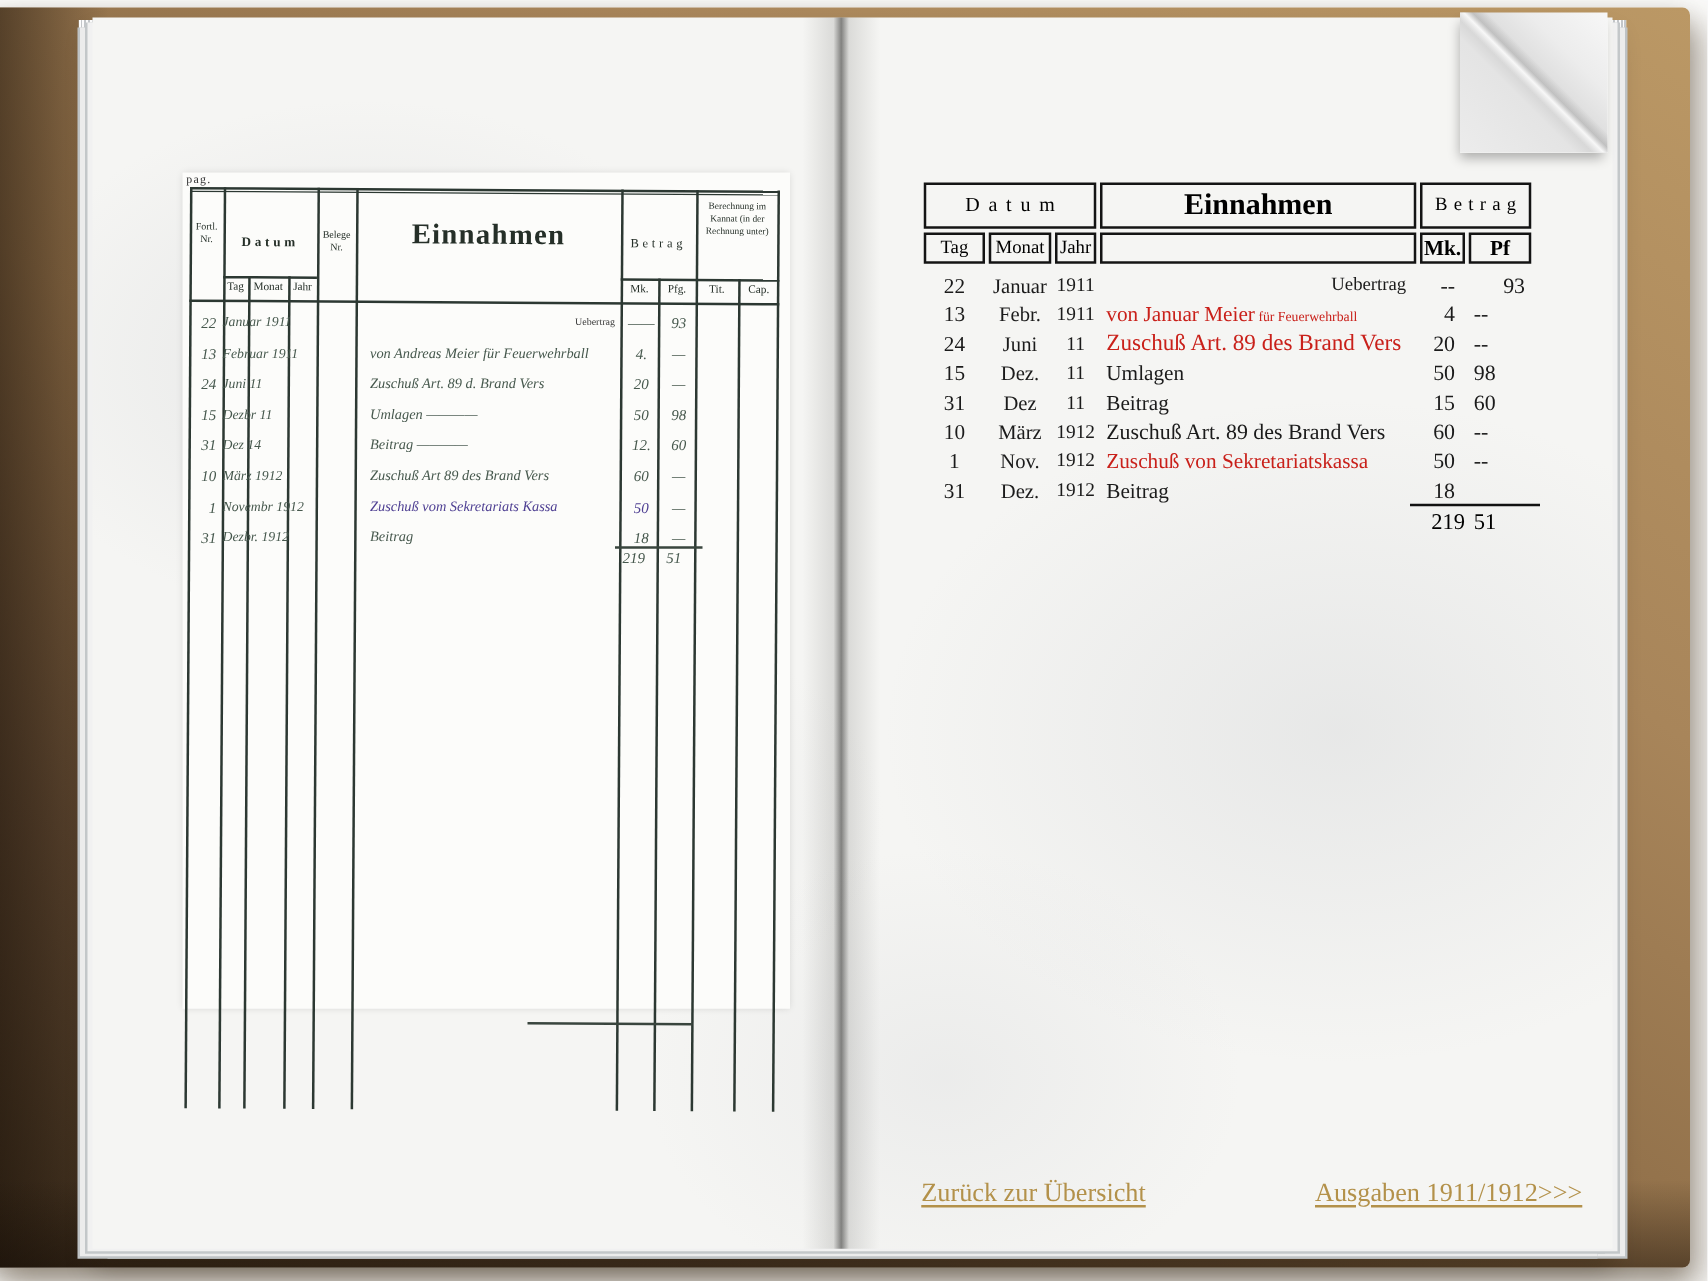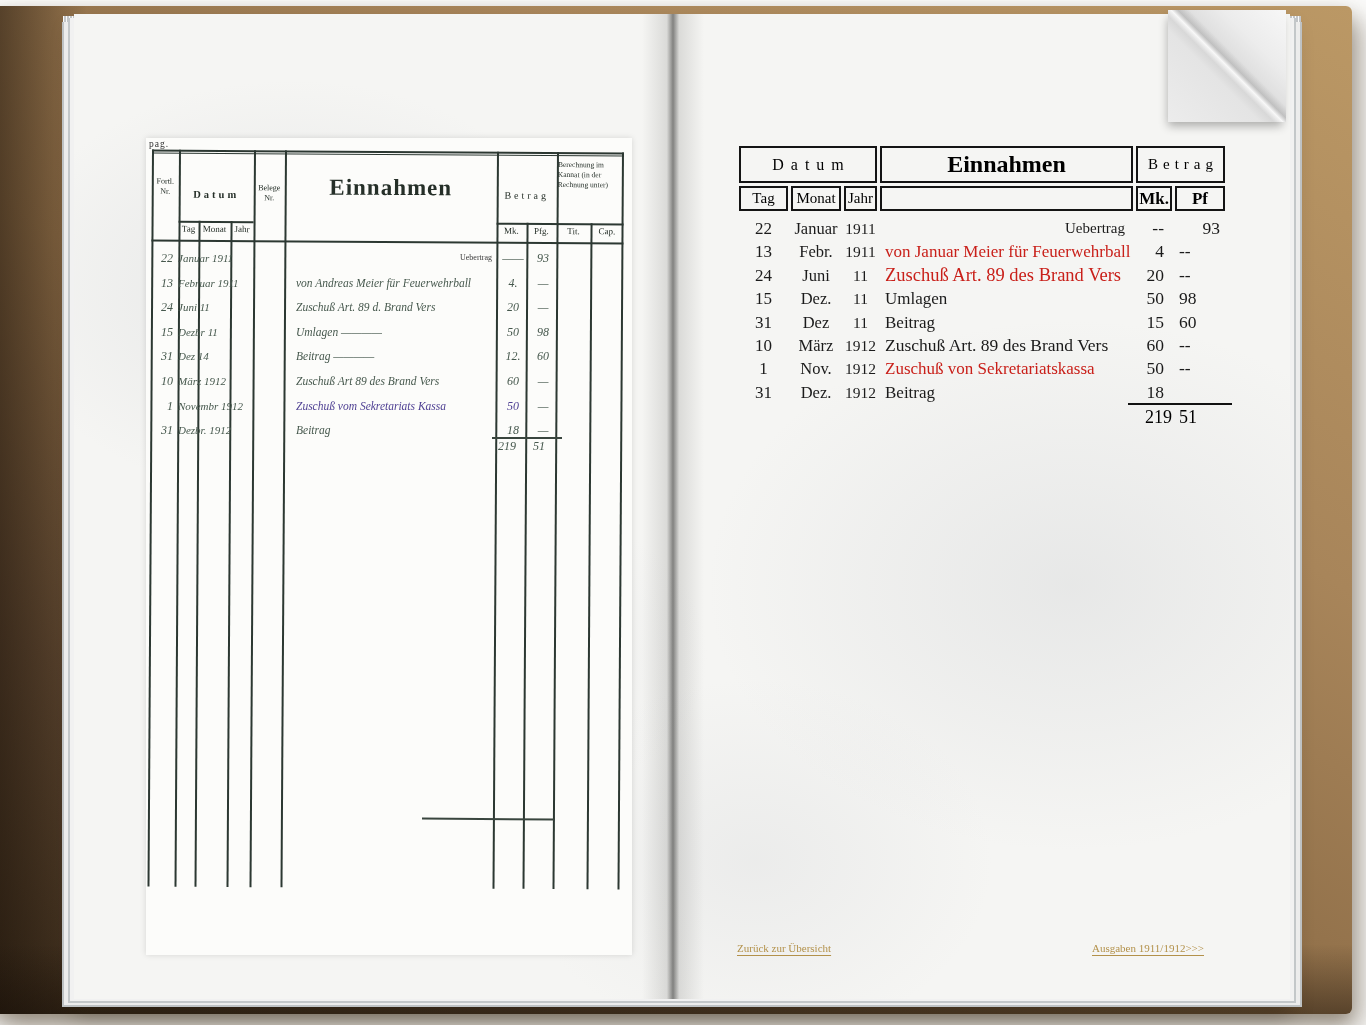--- a/index.html
+++ b/index.html
@@ -66,53 +66,53 @@
   .ibody div{line-height:23.4px;white-space:nowrap;}
   .c-tag{text-align:center;font-size:17px;}
   .c-monat{text-align:center;font-size:16.5px;}
   .c-jahr{text-align:center;font-size:15.5px;}
   .c-text{text-align:left;padding-left:5px;font-size:17px;}
   .c-mk{text-align:right;padding-right:8px;font-size:17.5px;}
   .c-pf{text-align:left;padding-left:4px;font-size:17.5px;}
   .red{color:#c9201a;}
   .fs-l{font-size:18.5px!important;}
   .fs-m{font-size:17.5px!important;}
-  .small-suffix{font-size:17px;text-align:right;}
+  .small-suffix{font-size:11px;text-align:right;}
   .txt-right{text-align:right!important;padding-right:8px!important;font-size:15px!important;}
   .pf-right{text-align:right!important;padding-right:5px!important;padding-left:0!important;}
 
   .itotal{position:absolute;left:1128px;top:403px;width:104px;border-top:2.5px solid #111;display:flex;}
   .t-mk{width:44px;text-align:right;font-size:18px;padding-top:2px;}
   .t-pf{margin-left:7px;font-size:18px;padding-top:2px;}
 
   
   .quelle{position:absolute;left:196px;top:941px;font-size:17.5px;color:#5d3b1a;}
   .quelle .q-label{font-weight:bold;color:#4f2c10;margin-right:10px;}
-  .plink{position:absolute;top:942px;font-size:11px;color:#b3914a;cursor:pointer;
+  .plink{position:absolute;top:942px;font-size:21px;color:#b3914a;cursor:pointer;
          text-decoration:underline;text-underline-offset:3px;}
   .link-back{left:737px;}
-  .link-next{left:1092px;}
-
-  
-  .scan{position:absolute;left:146px;top:138px;width:486px;height:817px;background:#fcfcfa;
+  .link-next{left:1052px;}
+
+  
+  .scan{position:absolute;left:146px;top:138px;width:486px;height:669px;background:#fcfcfa;
         box-shadow:0 0 6px rgba(0,0,0,.13);}
   .pag{position:absolute;left:3px;top:1px;font-size:9.5px;color:#333;letter-spacing:1px;}
   .scan-table{position:absolute;left:6px;top:13px;width:472px;height:737px;
         transform:rotate(.35deg);transform-origin:50% 0;color:#252f28;}
   .vline{position:absolute;top:0;bottom:0;width:1.6px;background:#2c3832;}
   .vline.short{top:71px;}
   .hline{position:absolute;height:1.6px;background:#2c3832;}
   .h-top{position:absolute;top:0;left:0;width:472px;height:4px;
         border-top:2px solid #2c3832;border-bottom:1px solid #2c3832;box-sizing:border-box;}
   .sh{position:absolute;}
   .sh-small{font-size:8px;line-height:1.25;text-align:center;}
   .sh-datum{font-size:10.5px;font-weight:bold;letter-spacing:3px;text-align:center;}
   .sh-einnahmen{font-size:23px;font-weight:bold;letter-spacing:1px;text-align:center;}
   .sh-betrag{font-size:10px;letter-spacing:3px;text-align:center;}
-  .sh-ber{font-size:7.5px;line-height:1.3;text-align:left;}
+  .sh-ber{font-size:7.5px;line-height:1.3;text-align:center;}
   .sh-sub{font-size:9px;text-align:center;}
 
   .scan-body{position:absolute;left:8px;top:108px;display:grid;
         grid-template-columns:22px 78px 30px 214px 30px 30px;grid-auto-rows:24.6px;
         color:#46584d;}
   .srow{display:contents;}
   .scan-body div{line-height:24.6px;white-space:nowrap;}
   .s-tag{font-size:12px;font-style:italic;text-align:right;padding-right:3px;}
   .s-datum{font-size:11px;font-style:italic;padding-left:2px;}
   .s-text{font-size:11.5px;font-style:italic;padding-left:12px;}

